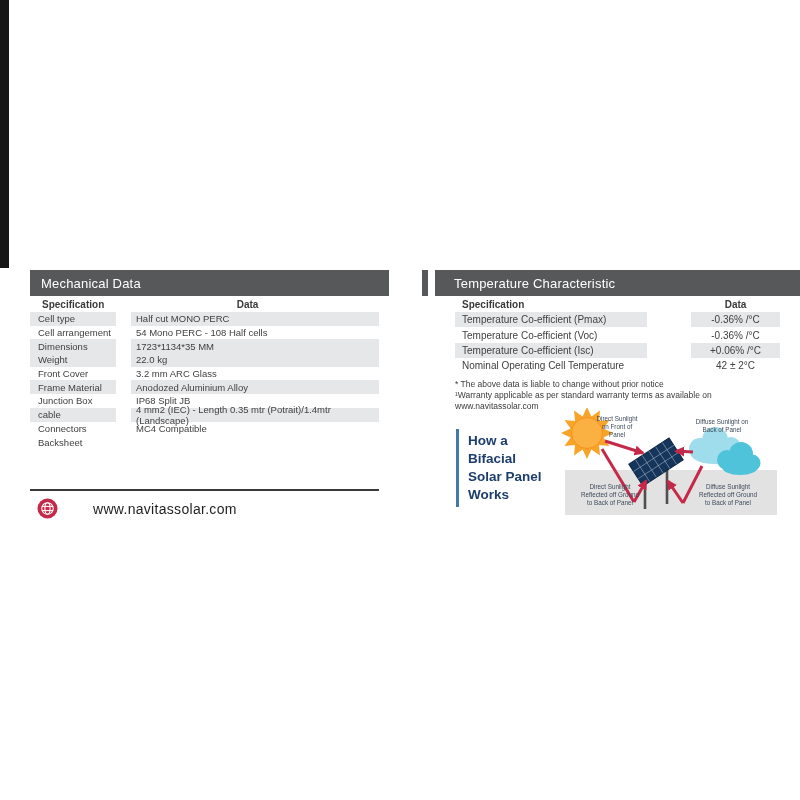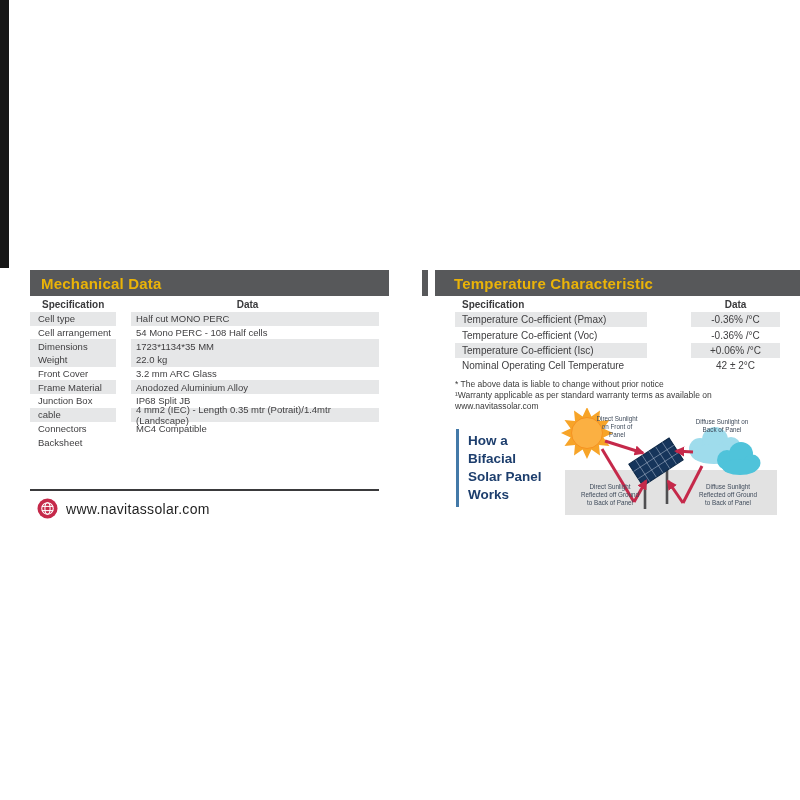--- a/index.html
+++ b/index.html
@@ -2,42 +2,42 @@
 <html><head>
 <meta charset="utf-8">
 <style>
   html,body{margin:0;padding:0;background:#ffffff;}
   body{font-family:"Liberation Sans",sans-serif;-webkit-font-smoothing:antialiased;}
   #canvas{position:relative;width:800px;height:800px;background:#ffffff;overflow:hidden;}
 
   
   .edge-strip{position:absolute;left:0;top:268;width:9px;height:268px;background:#161616;}
   .hdr{position:absolute;top:270px;height:26px;background:#57585A;display:flex;align-items:center;}
-  .hdr-title{color:#eab308;font-weight:bold;font-size:15px;letter-spacing:.2px;}
+  .hdr-title{color:#ffffff;font-weight:normal;font-size:13px;letter-spacing:.2px;}
   .endcap{position:absolute;top:270px;width:6px;height:26px;background:#57585A;}
 
   
   .tbl{position:absolute;top:297px;color:#414042;}
   .thead{display:flex;align-items:center;height:15px;font-weight:bold;font-size:10px;color:#3A3A3C;}
   .row{display:flex;align-items:center;}
   .row .cell{height:100%;display:flex;align-items:center;box-sizing:border-box;}
 
   
   .mtbl{left:30px;width:349px;}
   .mtbl .thead .h-spec{width:86px;padding-left:12px;box-sizing:border-box;}
   .mtbl .thead .h-data{flex:1;text-align:center;justify-content:center;display:flex;}
   .mrow{height:13.7px;font-size:9.5px;}
   .mrow .spec{width:86px;padding-left:8px;margin-right:15px;}
   .mrow .data{flex:1;padding-left:5px;}
   .mrow.alt .spec,.mrow.alt .data{background:#E6E7E8;}
 
   .bottom-rule{position:absolute;left:30px;top:489px;width:349px;height:2px;background:#3A3A3C;}
 
   
-  .footer{position:absolute;left:37px;top:498px;display:flex;align-items:center;}
+  .footer{position:absolute;left:37px;top:498px;display:flex;align-items:center;gap:27px;}
   .globe{width:21px;height:21px;margin-right:8px;}
   .site{font-size:14px;color:#1f1f1f;letter-spacing:.3px;text-decoration:none;}
 
   
   .ttbl{left:455px;width:325px;}
   .ttbl .thead .h-spec{flex:1;padding-left:7px;box-sizing:border-box;}
   .ttbl .thead .h-data{width:89px;text-align:center;justify-content:center;display:flex;}
   .trow{height:15.4px;font-size:10px;gap:39px;}
   .trow .spec{flex:1;padding-left:7px;margin-right:5px;}
   .trow .data{width:89px;justify-content:center;}

